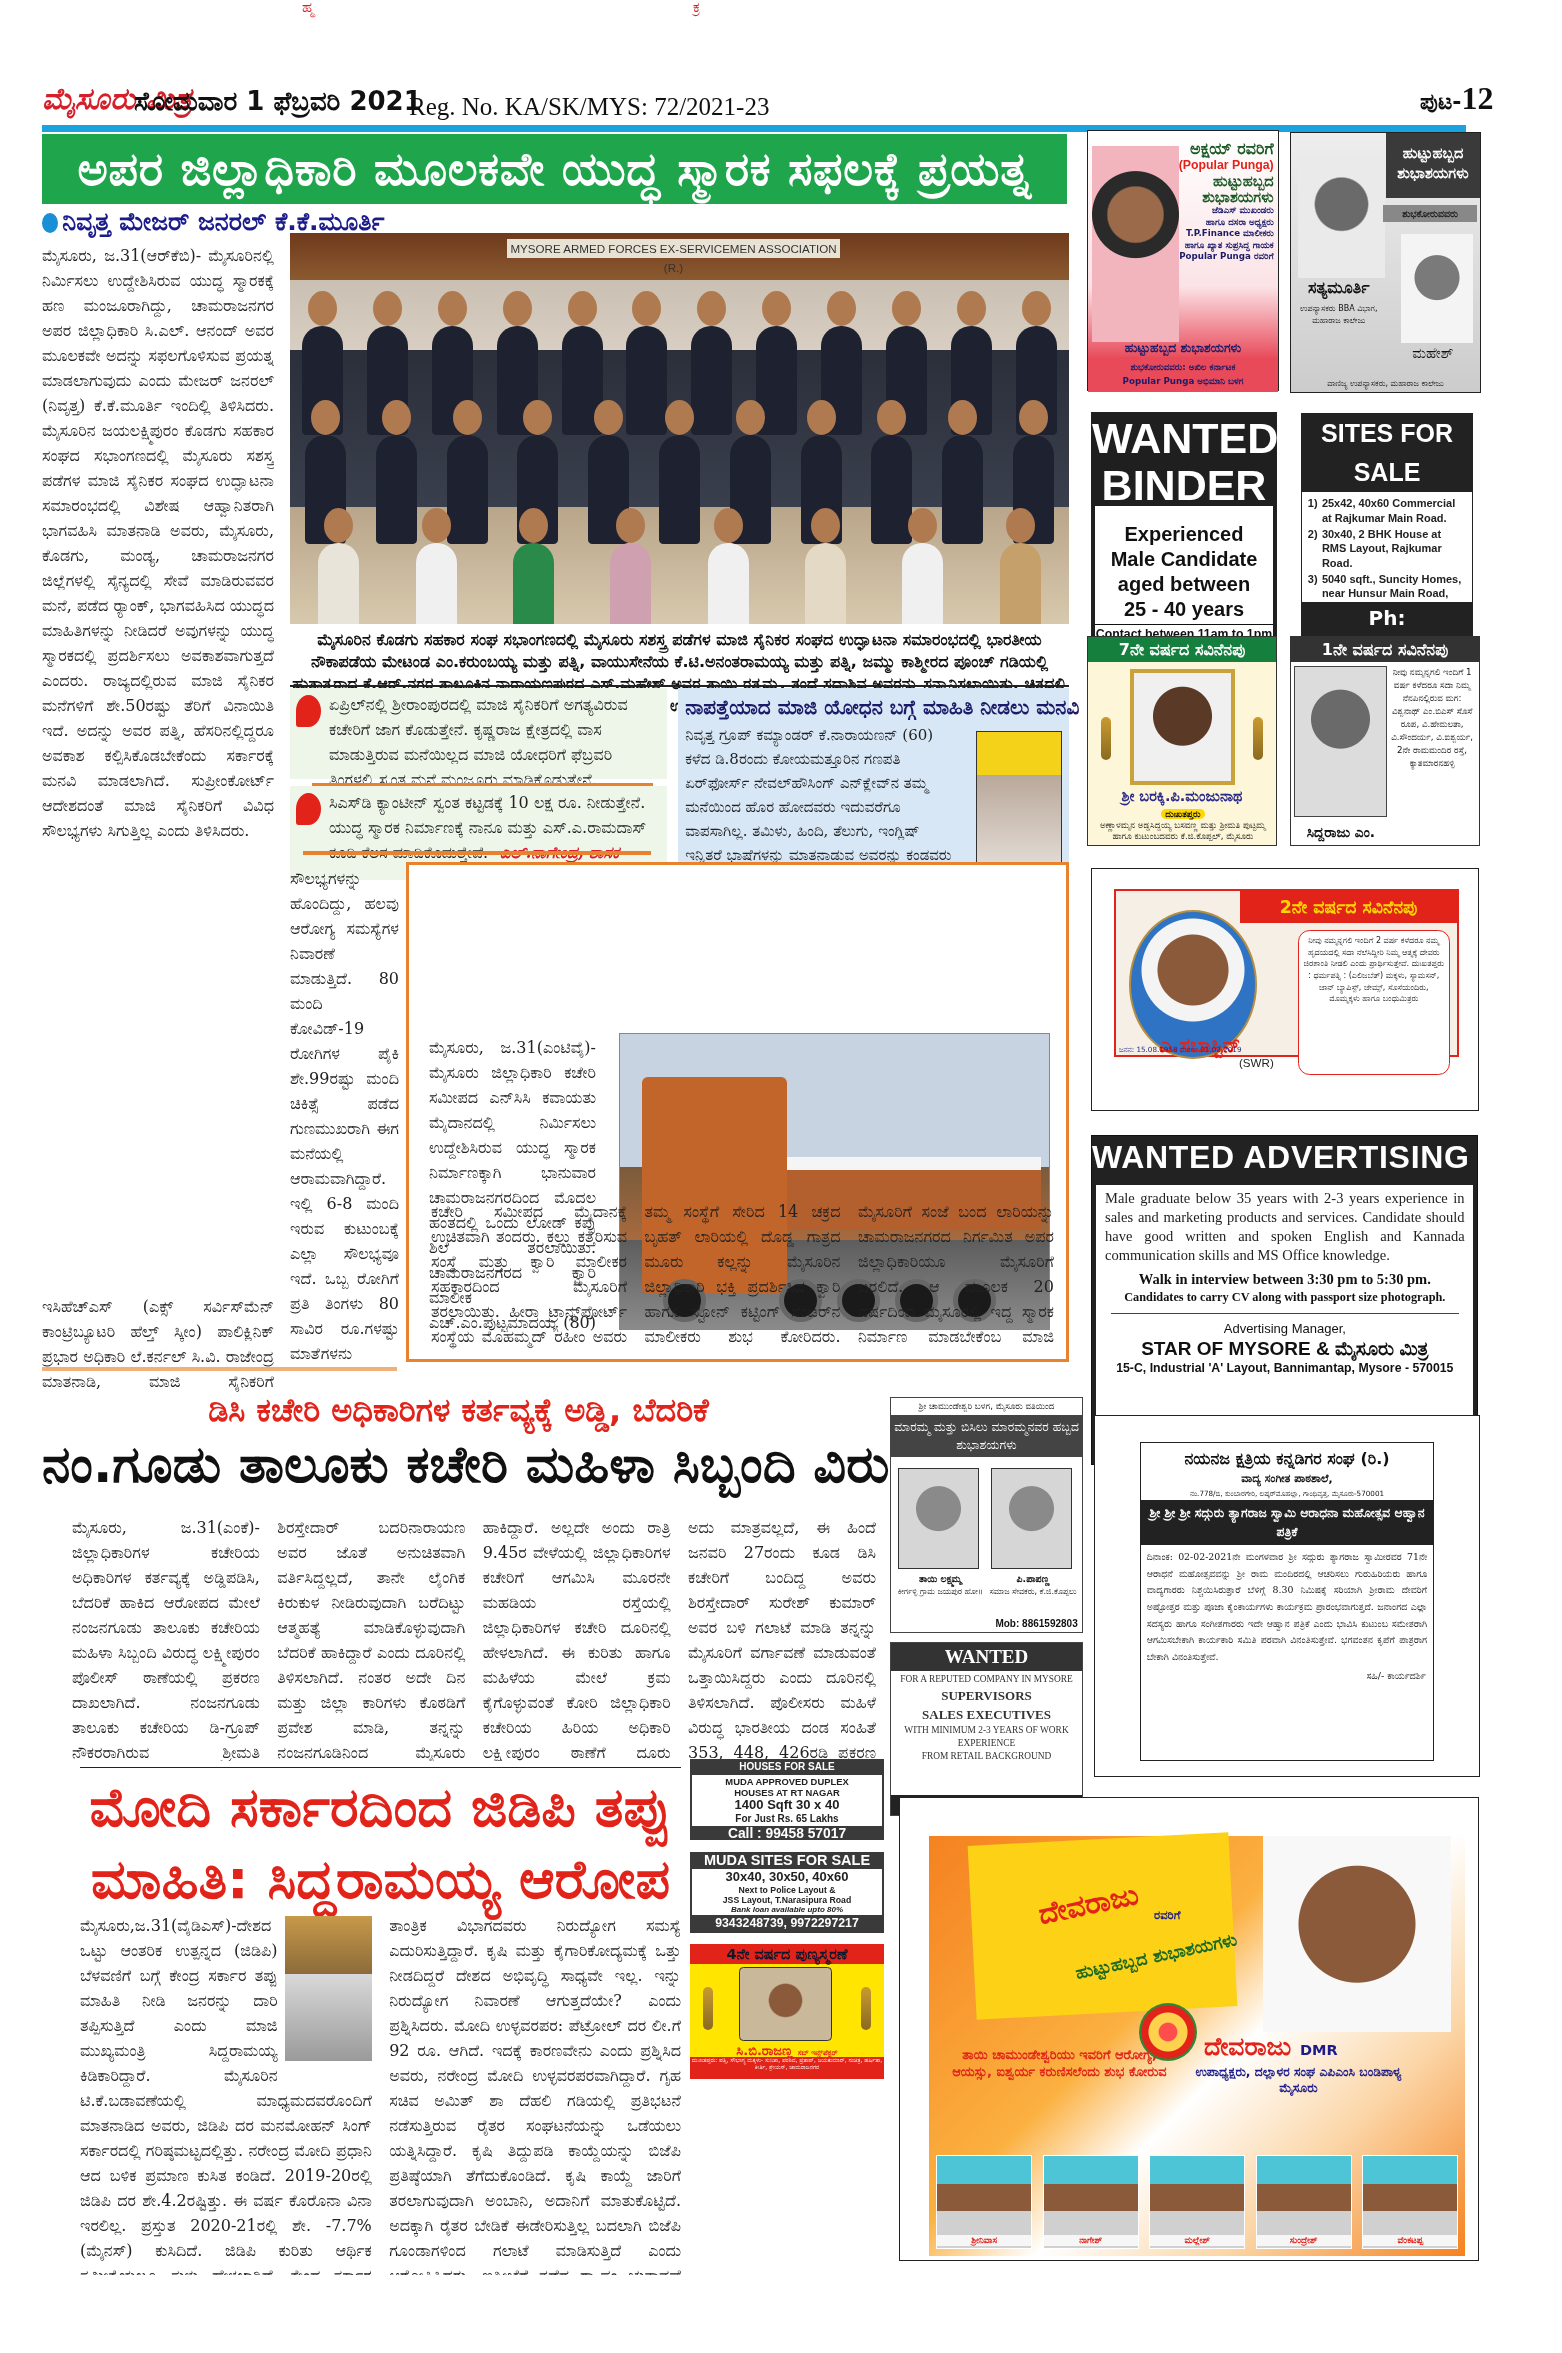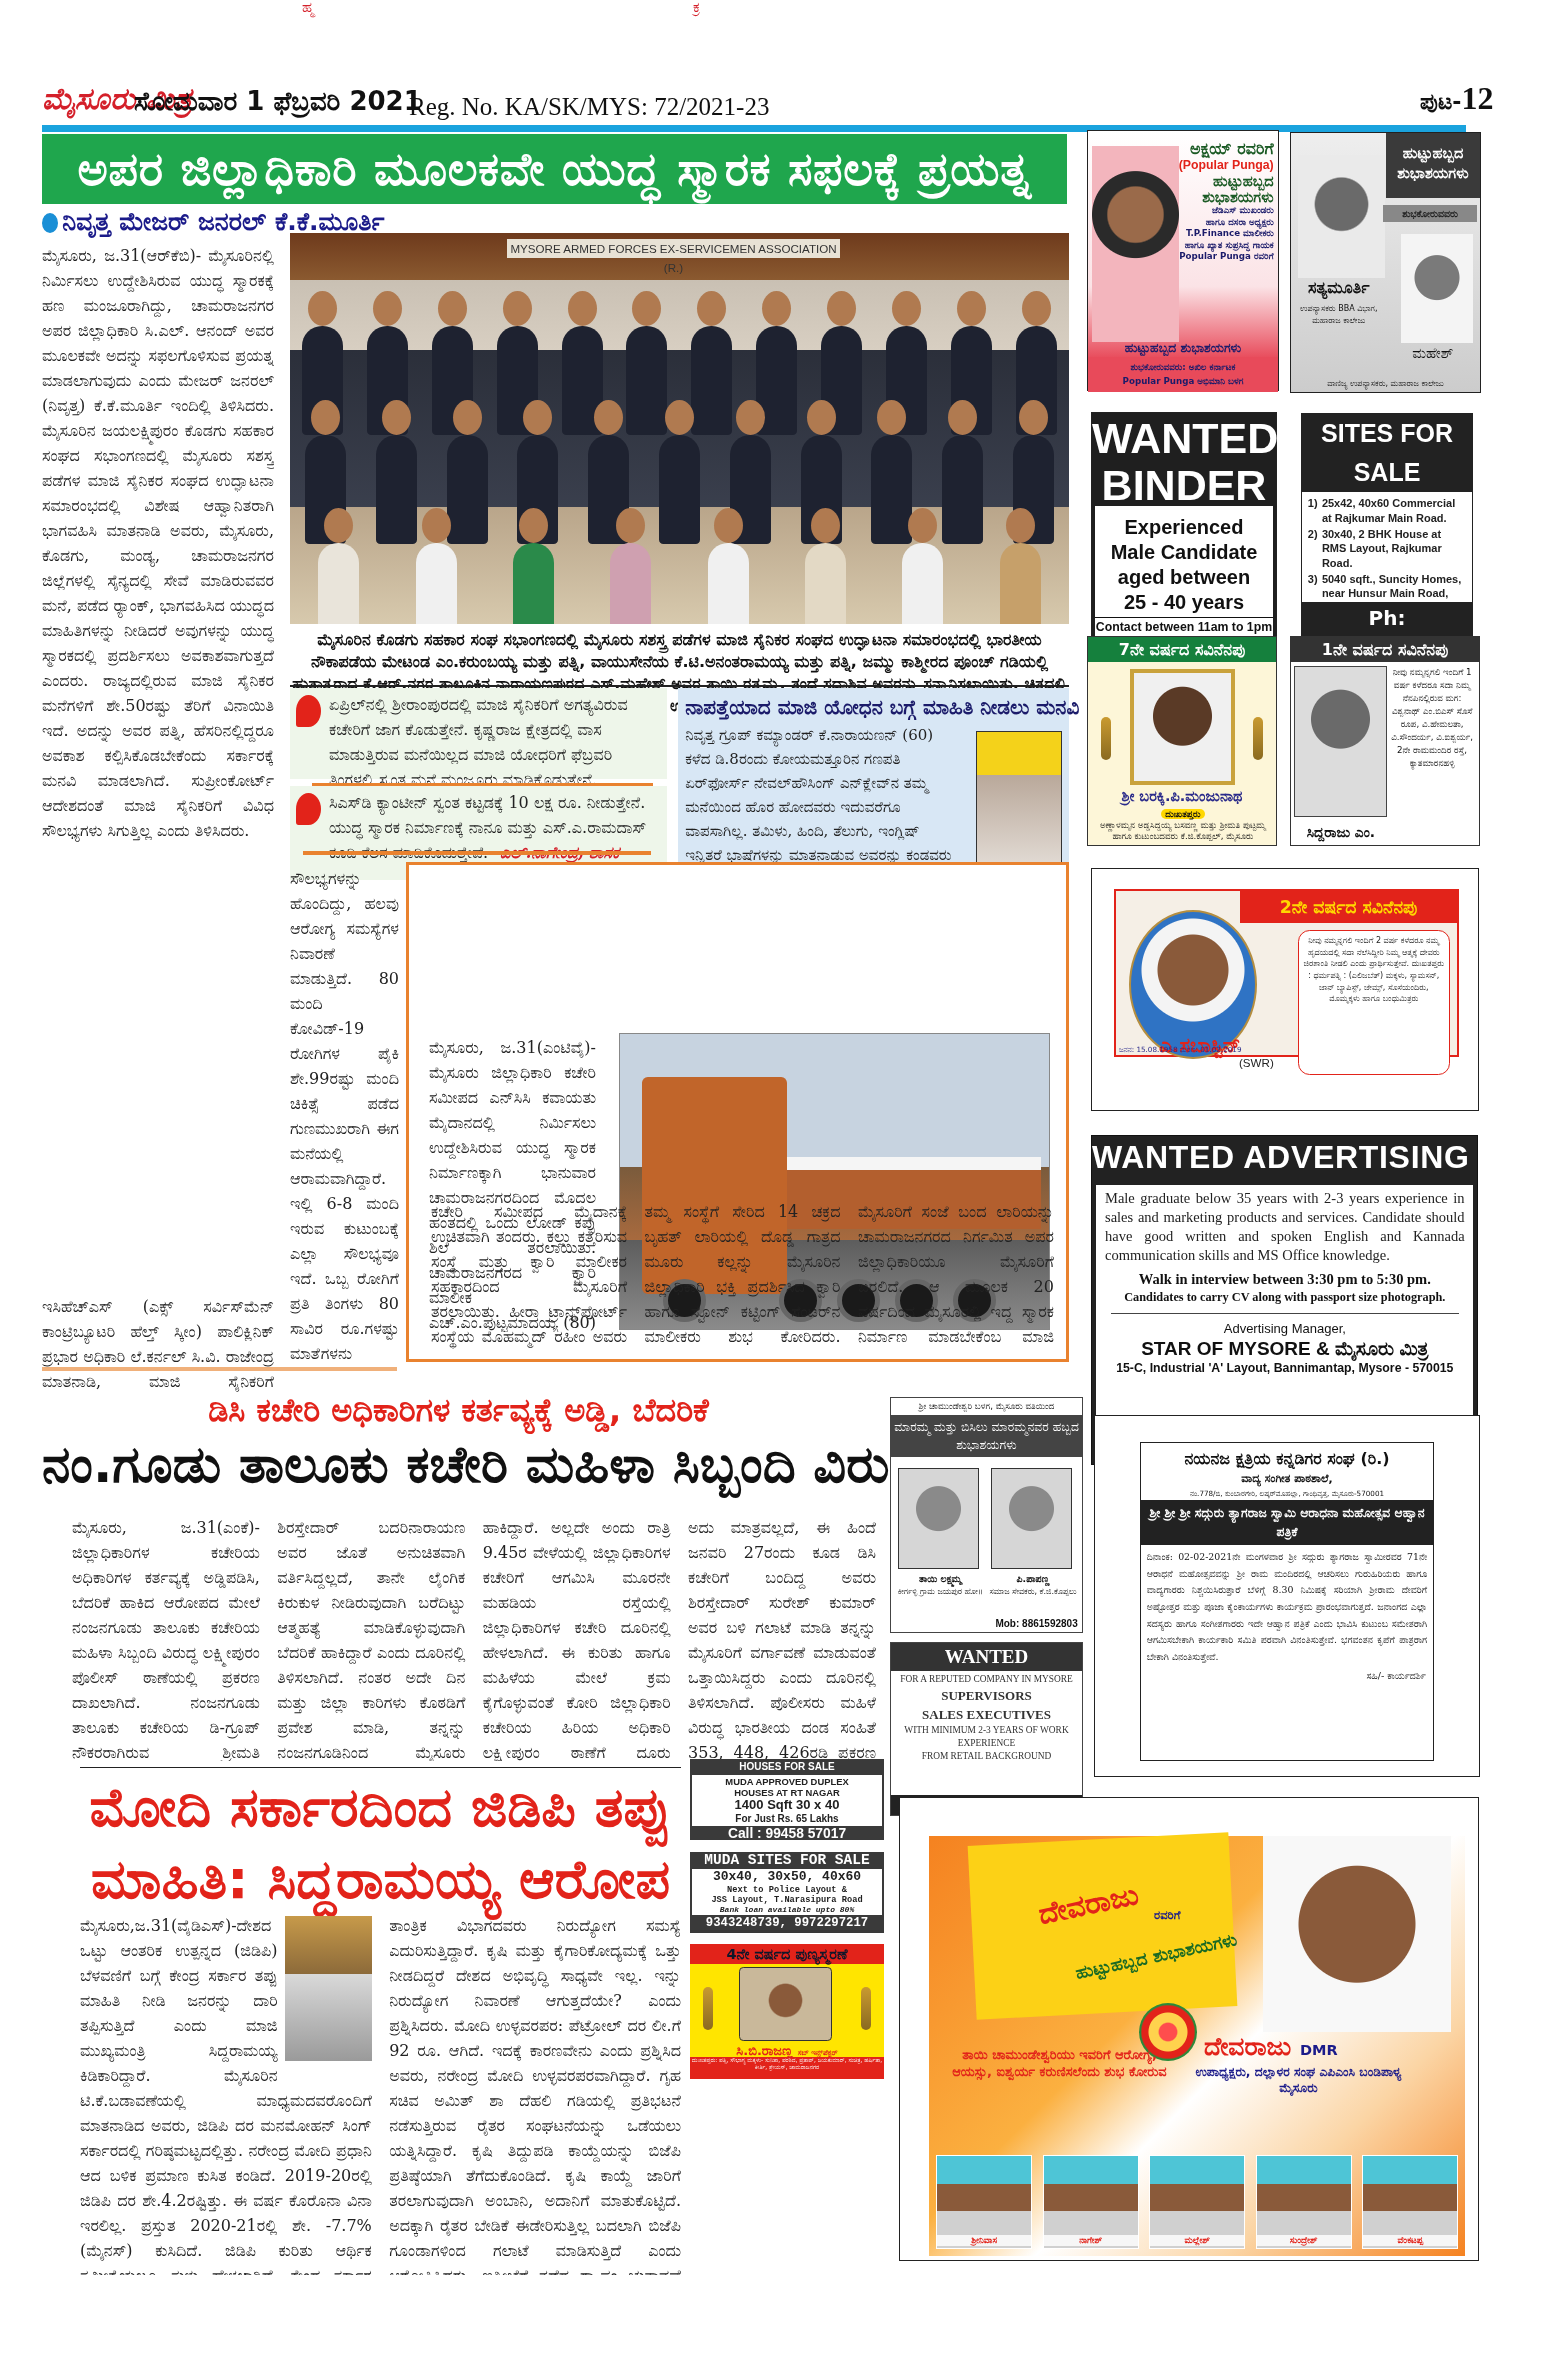--- a/index.html
+++ b/index.html
@@ -58,21 +58,21 @@
 
 .ad{border:0.7px solid #222}
 .ad-akshay{left:1087px;top:130px;width:192px;height:261px;background:linear-gradient(180deg,#fff 0%,#fbe3e6 60%,#e84a5a 88%,#e84a5a 100%)}
 .ad-akshay .pic{position:absolute;left:4.3px;top:14.5px;width:87px;height:196px;background:radial-gradient(circle at 50% 35%,#9a6a4a 0 27.5px,#2a2a2a 29px 43px,#f3b5bd 44px)}
 .ad-akshay .txt{position:absolute;right:4.3px;top:10px;width:109px;text-align:right;font-size:12.3px;line-height:16px;color:#1b5a24;font-weight:bold}
 .ad-akshay .foot{position:absolute;left:0;bottom:0;width:100%;height:42px;background:#e84a5a;color:#1b1b6a;font-size:11px;font-weight:bold;text-align:center;line-height:19px;padding-top:2.9px}
 .ad-satya{left:1290px;top:132px;width:191px;height:261px;background:linear-gradient(180deg,#eee,#ccc)}
 .ad-satya .hdr{position:absolute;right:0;top:0;width:94px;height:65px;background:#3a3a3a;color:#fff;font-size:14.5px;line-height:20px;text-align:center;padding-top:10px;font-weight:bold}
 .ad-binder{left:1091px;top:412px;width:186px;height:257px;background:#1f1f1f;color:#fff}
 .ad-binder .big{font-size:43px;font-weight:bold;line-height:42px;text-align:center;font-family:"Liberation Sans",sans-serif;padding-top:4.3px}
-.ad-binder .white{background:#fff;color:#111;margin:0 2.9px;text-align:center;font-size:20px;line-height:25px;font-weight:bold;font-family:"Liberation Sans",sans-serif;padding:9px 0}
+.ad-binder .white{background:#fff;color:#111;margin:0 2.9px;text-align:center;font-size:20px;line-height:25px;font-weight:bold;font-family:"Liberation Sans",sans-serif;padding:16px 0}
 .ad-binder .white .small{font-size:12.3px;line-height:19px;border-top:1.4px solid #111;margin-top:2.9px}
 .ad-binder .mgr{text-align:center;font-size:12.3px;font-weight:bold;line-height:16px;padding-top:2.9px}
 .ad-binder .som{text-align:center;font-size:19px;font-weight:bold;font-family:"Liberation Sans",sans-serif;text-decoration:underline;line-height:22px}
 .ad-binder .addr{text-align:center;font-size:9.4px;line-height:11.6px}
 .ad-binder .ph{text-align:center;font-size:20px;font-weight:bold;line-height:25px}
 .ad-sites{left:1301px;top:413px;width:172px;height:254px;background:#fff;border:1.4px solid #222}
 .ad-sites .hdr{background:#222;color:#fff;font-size:25px;font-weight:bold;text-align:center;line-height:39px;font-family:"Liberation Sans",sans-serif}
 .ad-sites ol{list-style:none;padding:4.3px 4.3px 0 5.8px;font-size:11px;line-height:14.5px;font-weight:bold;color:#222;font-family:"Liberation Sans",sans-serif}
 .ad-sites li{display:flex;gap:4.3px;margin-bottom:1.4px}
 .ad-sites .ph{position:absolute;left:0;bottom:0;width:100%;background:#222;color:#fff;font-size:20px;font-weight:bold;text-align:center;line-height:32px}
@@ -125,21 +125,21 @@
 .ad-nayana .dark{background:#222;color:#fff;font-size:12.3px;font-weight:bold;text-align:center;line-height:19px;padding:2.9px}
 .ad-nayana .body{font-size:9.4px;line-height:16.7px;padding:4.3px 5.8px;text-align:justify;font-family:"DejaVu Serif",serif}
 .ad-nayana .sig{text-align:right;padding-right:7.2px;font-size:9.4px}
 .ad-houses{left:690px;top:1759px;width:194px;height:81px;background:#3a3a3a;text-align:center;color:#fff;font-family:"Liberation Sans",sans-serif;font-weight:bold}
 .ad-houses .hdr{font-size:10px;line-height:16px}
 .ad-houses .body{background:#fff;color:#222;margin:0 2.2px;padding:1.4px 0}
 .ad-houses .l1{font-size:9.4px;line-height:11px}
 .ad-houses .l2{font-size:13px;line-height:14.5px}
 .ad-houses .l3{font-size:10px;line-height:11.6px}
 .ad-houses .call{font-size:13.8px;line-height:16px}
-.ad-muda{left:690px;top:1852px;width:194px;height:81px;background:#3a3a3a;text-align:center;color:#fff;font-family:Liberation Mono, monospace;font-weight:bold}
+.ad-muda{left:690px;top:1852px;width:194px;height:81px;background:#3a3a3a;text-align:center;color:#fff;font-family:Liberation Sans, sans-serif;font-weight:bold}
 .ad-muda .hdr{font-size:14.5px;line-height:17.4px}
 .ad-muda .body{background:#fff;color:#222;margin:0 2.2px;padding:0.7px 0}
 .ad-muda .l1{font-size:13px;line-height:14.5px}
 .ad-muda .l2{font-size:8.7px;line-height:10px}
 .ad-muda .l3{font-size:8px;line-height:10px;font-style:italic}
 .ad-muda .ph{font-size:12.3px;line-height:16px}
 .ad-4ne{left:690px;top:1944px;width:194px;height:135px;background:#ffe500}
 .ad-4ne .hdr{background:#e2231a;color:#0f172a;font-size:14.5px;font-weight:bold;text-align:center;line-height:20px}
 .ad-4ne .pic{position:absolute;left:49px;top:23px;width:93px;height:74px;border:1.4px solid #333;background:radial-gradient(circle at 50% 45%,#8a5a3a 0 16px,#c9b89a 17.4px);border-radius:4.3px}
 .ad-4ne .name{position:absolute;left:0;top:99px;width:100%;text-align:center;color:#e2231a;font-size:13px;font-weight:bold}

